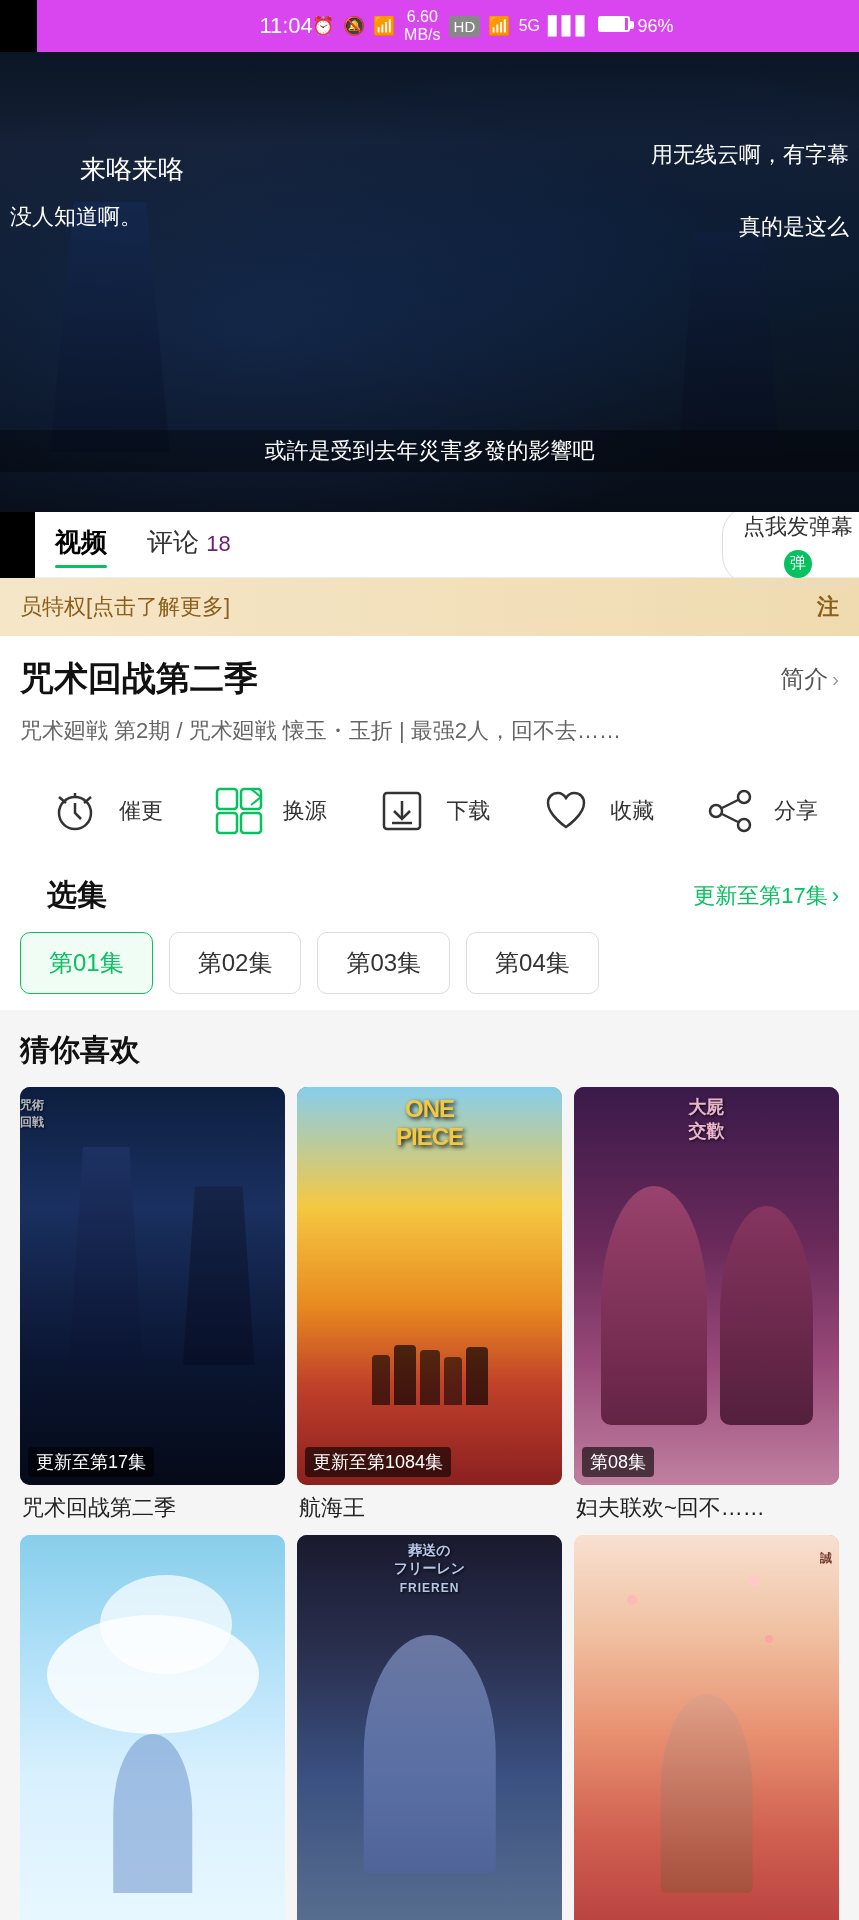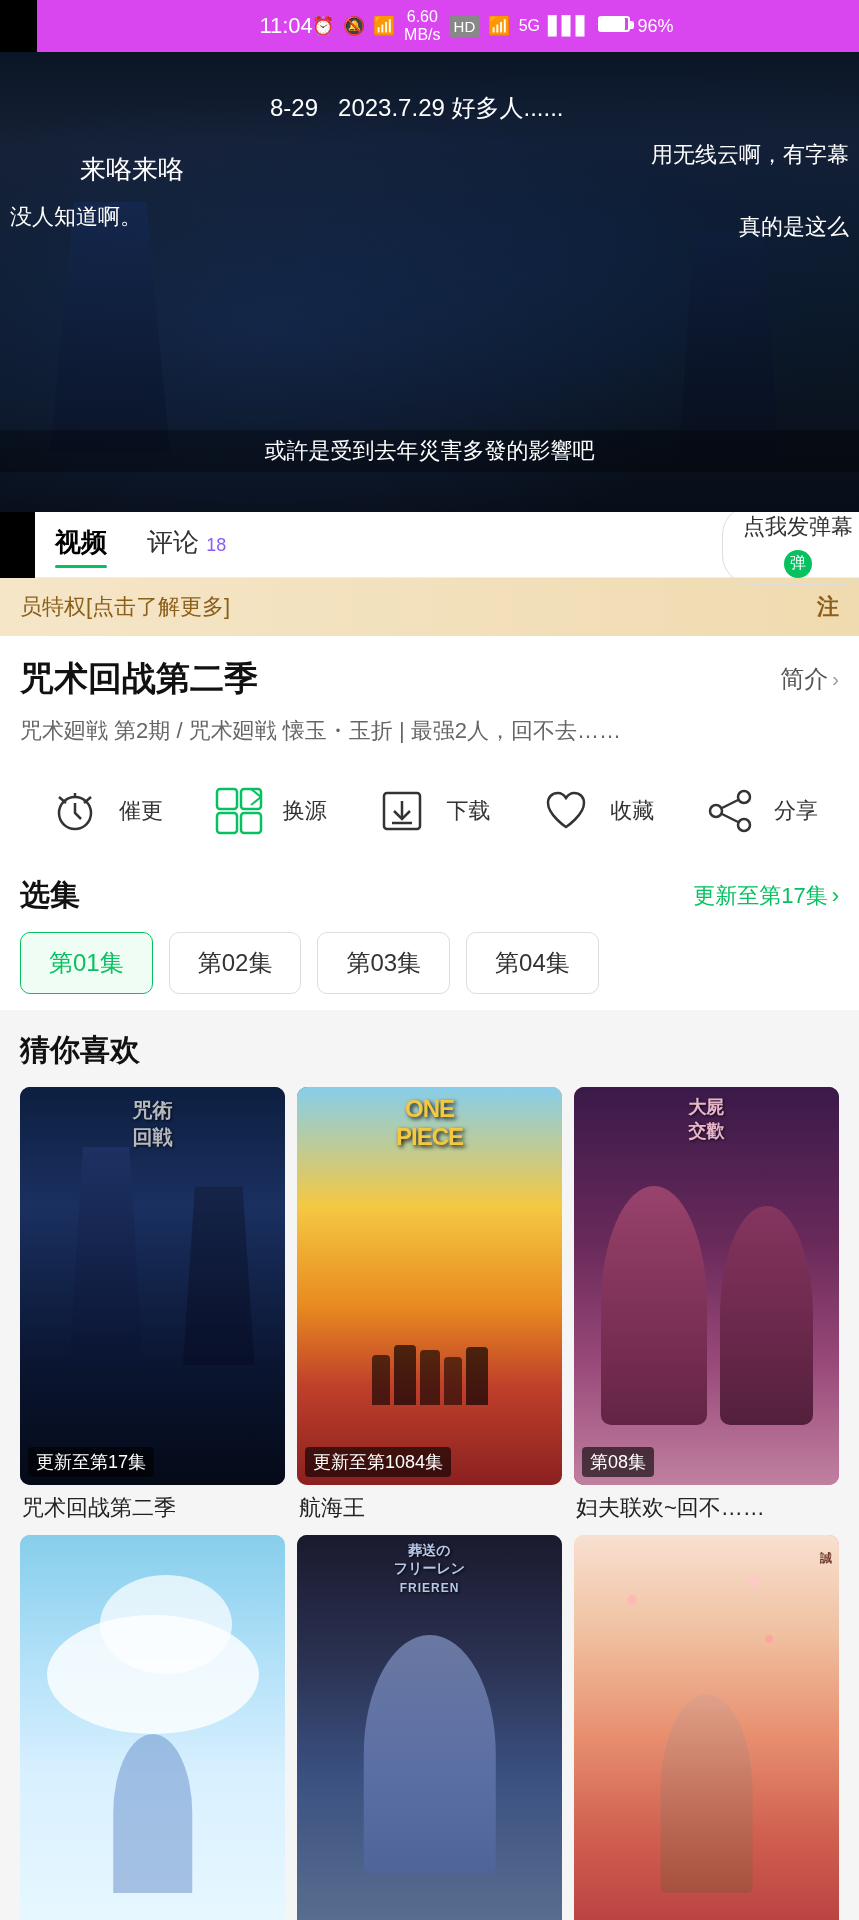--- a/index.html
+++ b/index.html
@@ -132,22 +132,22 @@
     }
     .tab-item.active::after {
       content: '';
       position: absolute;
       bottom: -4px; left: 0; right: 0;
       height: 3px;
       background: #07c160;
       border-radius: 2px;
     }
     .tab-comment-count {
-      font-size: 18px;
-      color: #8b5cf6;
+      font-size: 22px;
+      color: #701a75;
     }
     .danmu-btn {
       margin-left: auto;
       display: flex;
       align-items: center;
       gap: 8px;
       border: 1px solid #ddd;
       border-radius: 30px;
       padding: 6px 20px;
       font-size: 22px;
@@ -252,20 +252,21 @@
     .section-header {
       display: flex;
       align-items: center;
       justify-content: space-between;
       padding: 10px 0 16px;
     }
     .section-title {
       font-size: 30px;
       font-weight: bold;
       color: #111;
+      margin-left: 27px;
     }
     .update-info {
       display: flex;
       align-items: center;
       gap: 4px;
       font-size: 22px;
       color: #07c160;
       cursor: pointer;
     }
 
@@ -397,23 +398,20 @@
 
     <div style="position:absolute;bottom:60px;left:50px;width:120px;height:250px;
       background:linear-gradient(180deg,rgba(20,40,80,0.8) 0%,rgba(10,20,40,0.9) 100%);
       border-radius:10px 10px 0 0;clip-path:polygon(20% 0%,80% 0%,100% 100%,0% 100%)">
     </div>
     <div style="position:absolute;bottom:60px;right:80px;width:100px;height:220px;
       background:linear-gradient(180deg,rgba(15,30,60,0.7) 0%,rgba(8,15,30,0.9) 100%);
       border-radius:10px 10px 0 0;clip-path:polygon(15% 0%,85% 0%,100% 100%,0% 100%)">
     </div>
     <div class="video-overlay-text">
-      <div class="comment-bubble comment-date">
-        <span>8-29</span>&nbsp;&nbsp;&nbsp;<span>2023.7.29 好多人......</span>
-      </div>
       <div class="comment-bubble comment-1">
         <span>来咯来咯</span>
       </div>
       <div class="comment-bubble comment-2">
         <span>用无线云啊，有字幕</span>
       </div>
       <div class="comment-bubble comment-3">
         <span>没人知道啊。</span>
       </div>
       <div class="comment-bubble comment-4">
@@ -548,22 +546,22 @@
             background:linear-gradient(180deg,#0d1f40 0%,#1a3060 30%,#0a1530 70%,#050a18 100%);">
           </div>
           <div style="position:absolute;bottom:30%;left:15%;width:35%;height:55%;
             background:linear-gradient(180deg,rgba(30,50,100,0.9),rgba(10,20,50,0.95));
             border-radius:8px 8px 0 0;clip-path:polygon(25% 0%,75% 0%,90% 100%,10% 100%)">
           </div>
           <div style="position:absolute;bottom:30%;right:10%;width:30%;height:45%;
             background:linear-gradient(180deg,rgba(20,35,70,0.9),rgba(8,15,40,0.95));
             border-radius:8px 8px 0 0;clip-path:polygon(20% 0%,80% 0%,95% 100%,5% 100%)">
           </div>
-          <div style="position:absolute;top:10px;left:0;right:0;text-align:center;
-            color:rgba(255,255,255,0.7);font-size:20px;font-weight:bold;
+          <div style="position:absolute;top:10px;left:0;right:0;text-align:left;
+            color:rgba(255,255,255,0.7);font-size:12px;font-weight:bold;
             text-shadow:1px 1px 3px rgba(0,0,0,0.8);">咒術<br>回戦</div>
         </div>
         <div class="thumb-badge">更新至第17集</div>
       </div>
       <div class="recommend-name">咒术回战第二季</div>
     </div>
 
     <div class="recommend-item">
       <div class="recommend-thumb thumb-bg-2">
         <div class="thumb-art">

